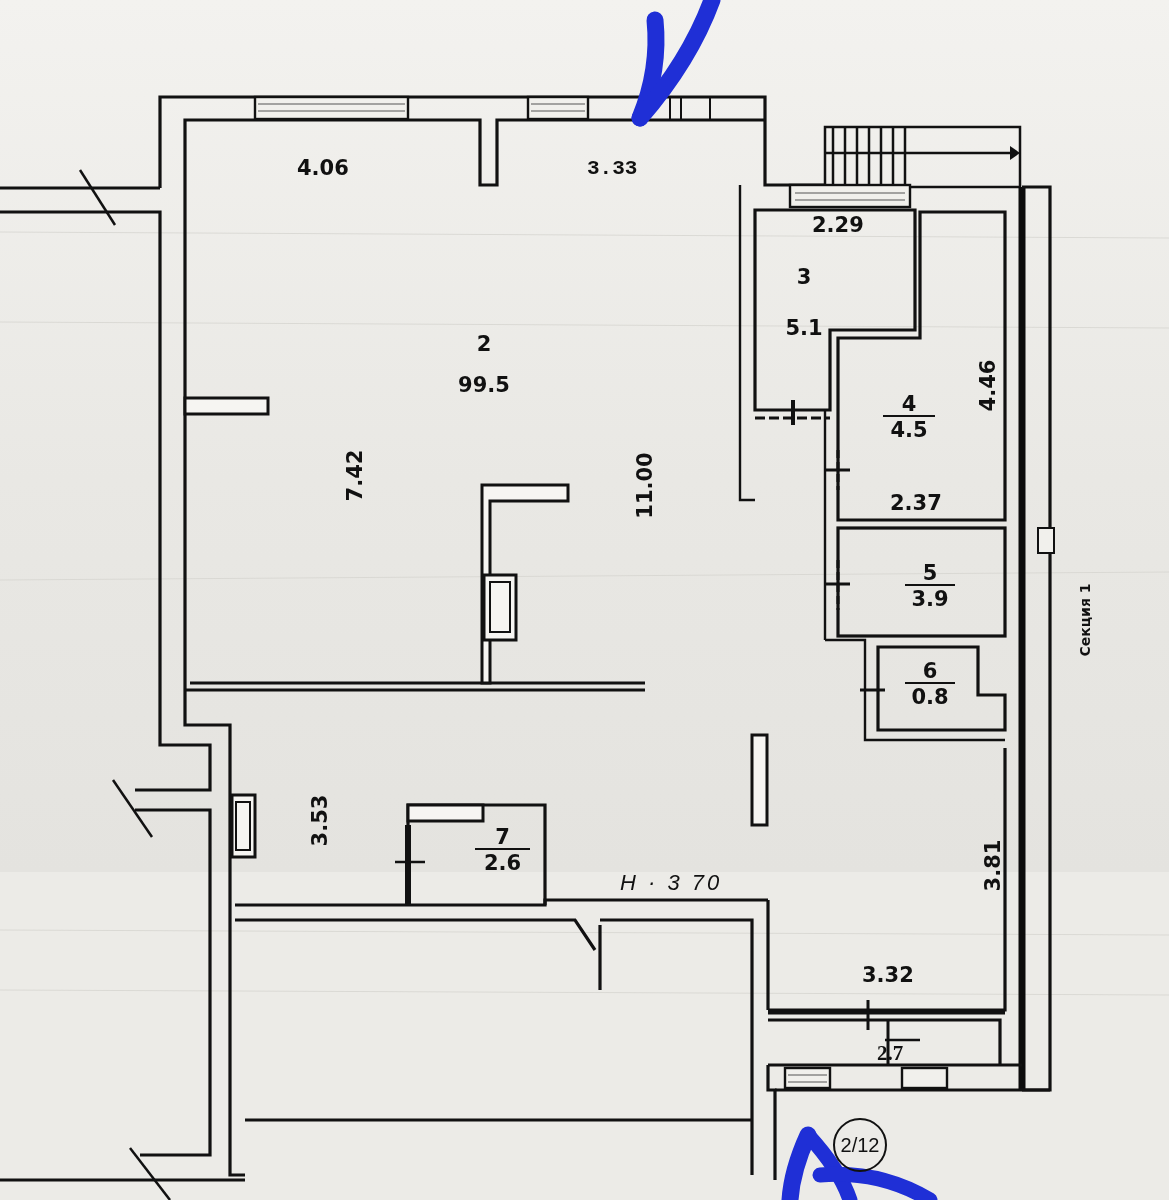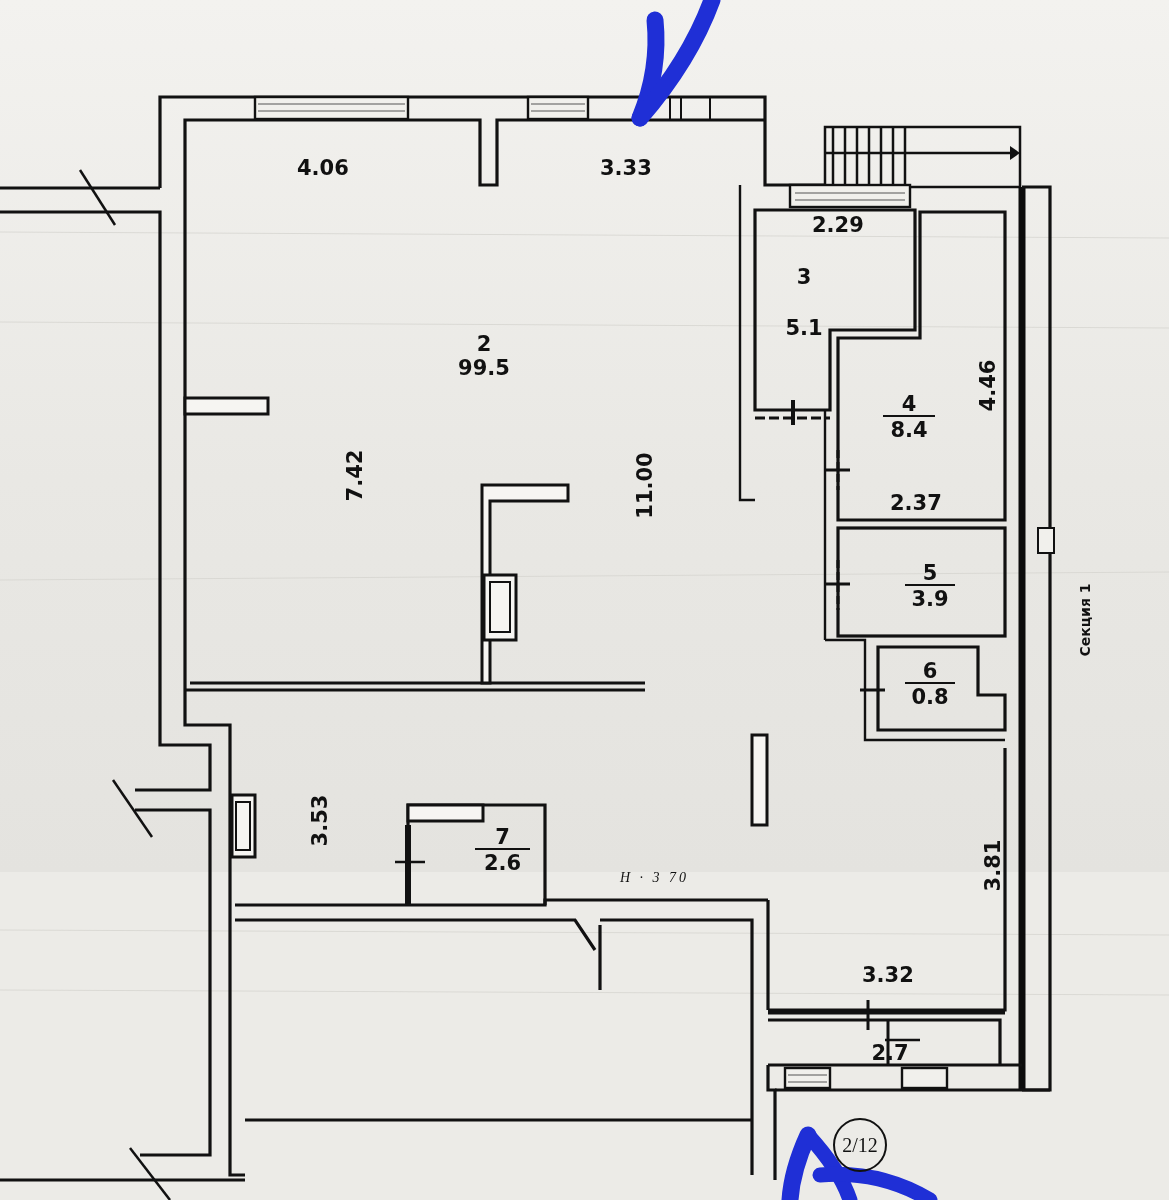--- a/index.html
+++ b/index.html
@@ -25,27 +25,27 @@
       line-height: 1; white-space: nowrap;
     }
     .room-tag {
       position: absolute; text-align: center; color: #111;
       font-family: "DejaVu Sans", sans-serif; font-weight: bold; font-size: 21px; line-height: 1.05;
     }
     .room-tag .num { display: block; }
     .room-tag .area { display: block; border-top: 2px solid #111; padding-top: 2px; }
     .rot { transform: rotate(-90deg); transform-origin: center center; }
     .hand {
-      position: absolute; font-family: Liberation Serif, serif; font-style: italic;
-      font-size: 14px; color: #111; letter-spacing: 3px;
+      position: absolute; font-family: Liberation Sans, sans-serif; font-style: italic;
+      font-size: 22px; color: #111; letter-spacing: 3px;
     }
     .circle-tag {
       position: absolute; width: 50px; height: 50px; border: 2px solid #111; border-radius: 50%;
       display: flex; align-items: center; justify-content: center;
-      font-family: Liberation Serif, serif; font-size: 20px; color: #111;
+      font-family: Liberation Sans, sans-serif; font-size: 20px; color: #111;
     }
     .section-lbl {
       position: absolute; font-family: "DejaVu Sans", sans-serif; font-size: 14px; color: #111; font-weight: bold;
     }
   </style>
 </head>
 <body>
 
 <div class="sheet">
 
@@ -158,56 +158,56 @@
     <line x1="395" y1="862" x2="425" y2="862" stroke="#111" stroke-width="2.5"></line>
 
     <path d="M655,20 Q660,70 640,118" stroke="#1f2fd6" stroke-width="17" fill="none" stroke-linecap="round"></path>
     <path d="M712,0 Q690,60 640,118" stroke="#1f2fd6" stroke-width="17" fill="none" stroke-linecap="round"></path>
     <path d="M808,1135 Q792,1170 790,1200" stroke="#1f2fd6" stroke-width="17" fill="none" stroke-linecap="round"></path>
     <path d="M808,1135 Q840,1170 850,1200" stroke="#1f2fd6" stroke-width="15" fill="none" stroke-linecap="round"></path>
     <path d="M820,1175 Q880,1170 930,1200" stroke="#1f2fd6" stroke-width="15" fill="none" stroke-linecap="round"></path>
   </svg>
 
   <div class="lbl" style="left:297px; top:158px;">4.06</div>
-  <div class="lbl" style="left:600px; top:158px;">3.33</div>
+  <div class="lbl" style="left:587px; top:158px;font-family:Liberation Mono, monospace;">3.33</div>
   <div class="lbl" style="left:812px; top:215px;">2.29</div>
   <div class="lbl rot" style="left:330px; top:465px;">7.42</div>
   <div class="lbl rot" style="left:612px; top:475px;">11.00</div>
   <div class="lbl rot" style="left:963px; top:375px;">4.46</div>
   <div class="lbl" style="left:890px; top:493px;">2.37</div>
   <div class="lbl rot" style="left:295px; top:810px;">3.53</div>
   <div class="lbl rot" style="left:968px; top:855px;">3.81</div>
   <div class="lbl" style="left:862px; top:965px;">3.32</div>
 
   <div class="room-tag" style="left:452px; top:333px; width:64px;">
     <span class="num">2</span>
-    <span class="area" style="border-top:none;">99.5</span>
+    <span class="area" style="border-top:none;margin-top:17px;">99.5</span>
   </div>
   <div class="room-tag" style="left:780px; top:266px; width:48px;">
     <span class="num">3</span>
     <span class="area" style="border-top:none;margin-top:27px;">5.1</span>
   </div>
   <div class="room-tag" style="left:883px; top:393px; width:52px;">
     <span class="num">4</span>
-    <span class="area">8.4</span>
+    <span class="area">4.5</span>
   </div>
   <div class="room-tag" style="left:905px; top:562px; width:50px;">
     <span class="num">5</span>
     <span class="area">3.9</span>
   </div>
   <div class="room-tag" style="left:905px; top:660px; width:50px;">
     <span class="num">6</span>
     <span class="area">0.8</span>
   </div>
   <div class="room-tag" style="left:475px; top:826px; width:55px;">
     <span class="num">7</span>
     <span class="area">2.6</span>
   </div>
   <div class="room-tag" style="left:866px; top:1040px; width:48px;">
-    <span class="area" style="border-top:none;">2.7</span>
+    <span class="area" style="border-top:none;font-family:Liberation Serif, serif;">2.7</span>
   </div>
 
   <div class="hand" style="left:620px; top:870px;">H · 3 70</div>
 
   <div class="circle-tag" style="left:833px; top:1118px;">
     <span>2/12</span>
   </div>
 
   <div class="section-lbl rot" style="left:1048px; top:612px;">Секция 1</div>
 

